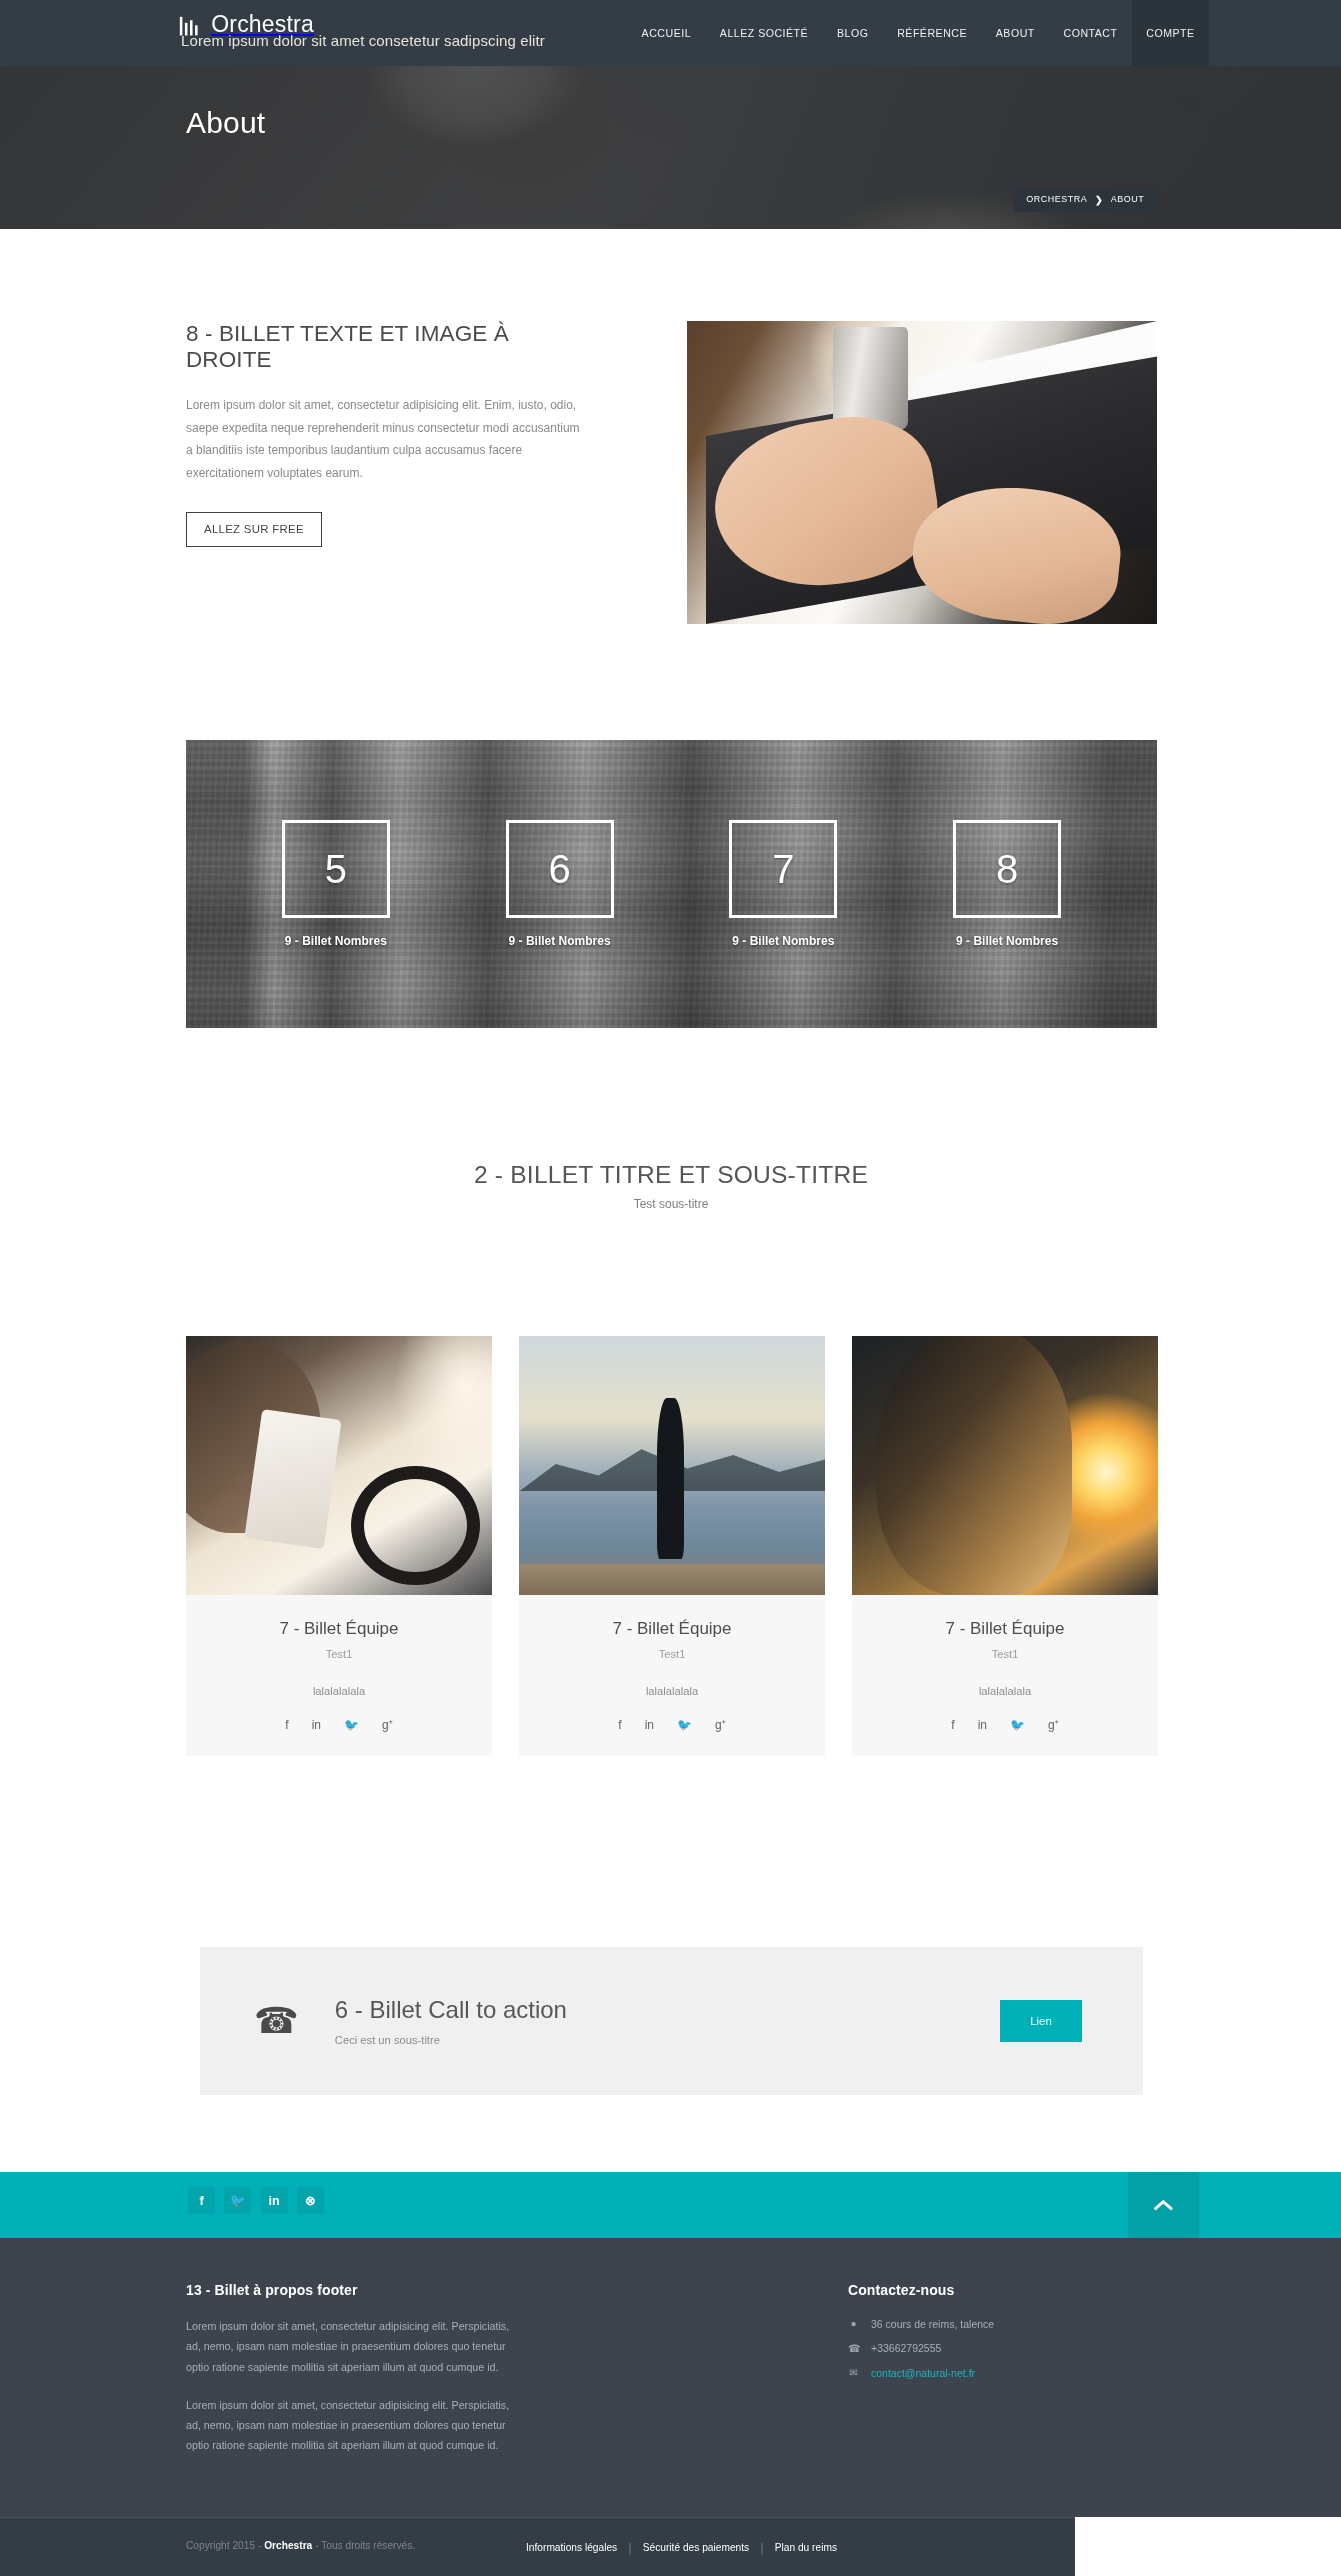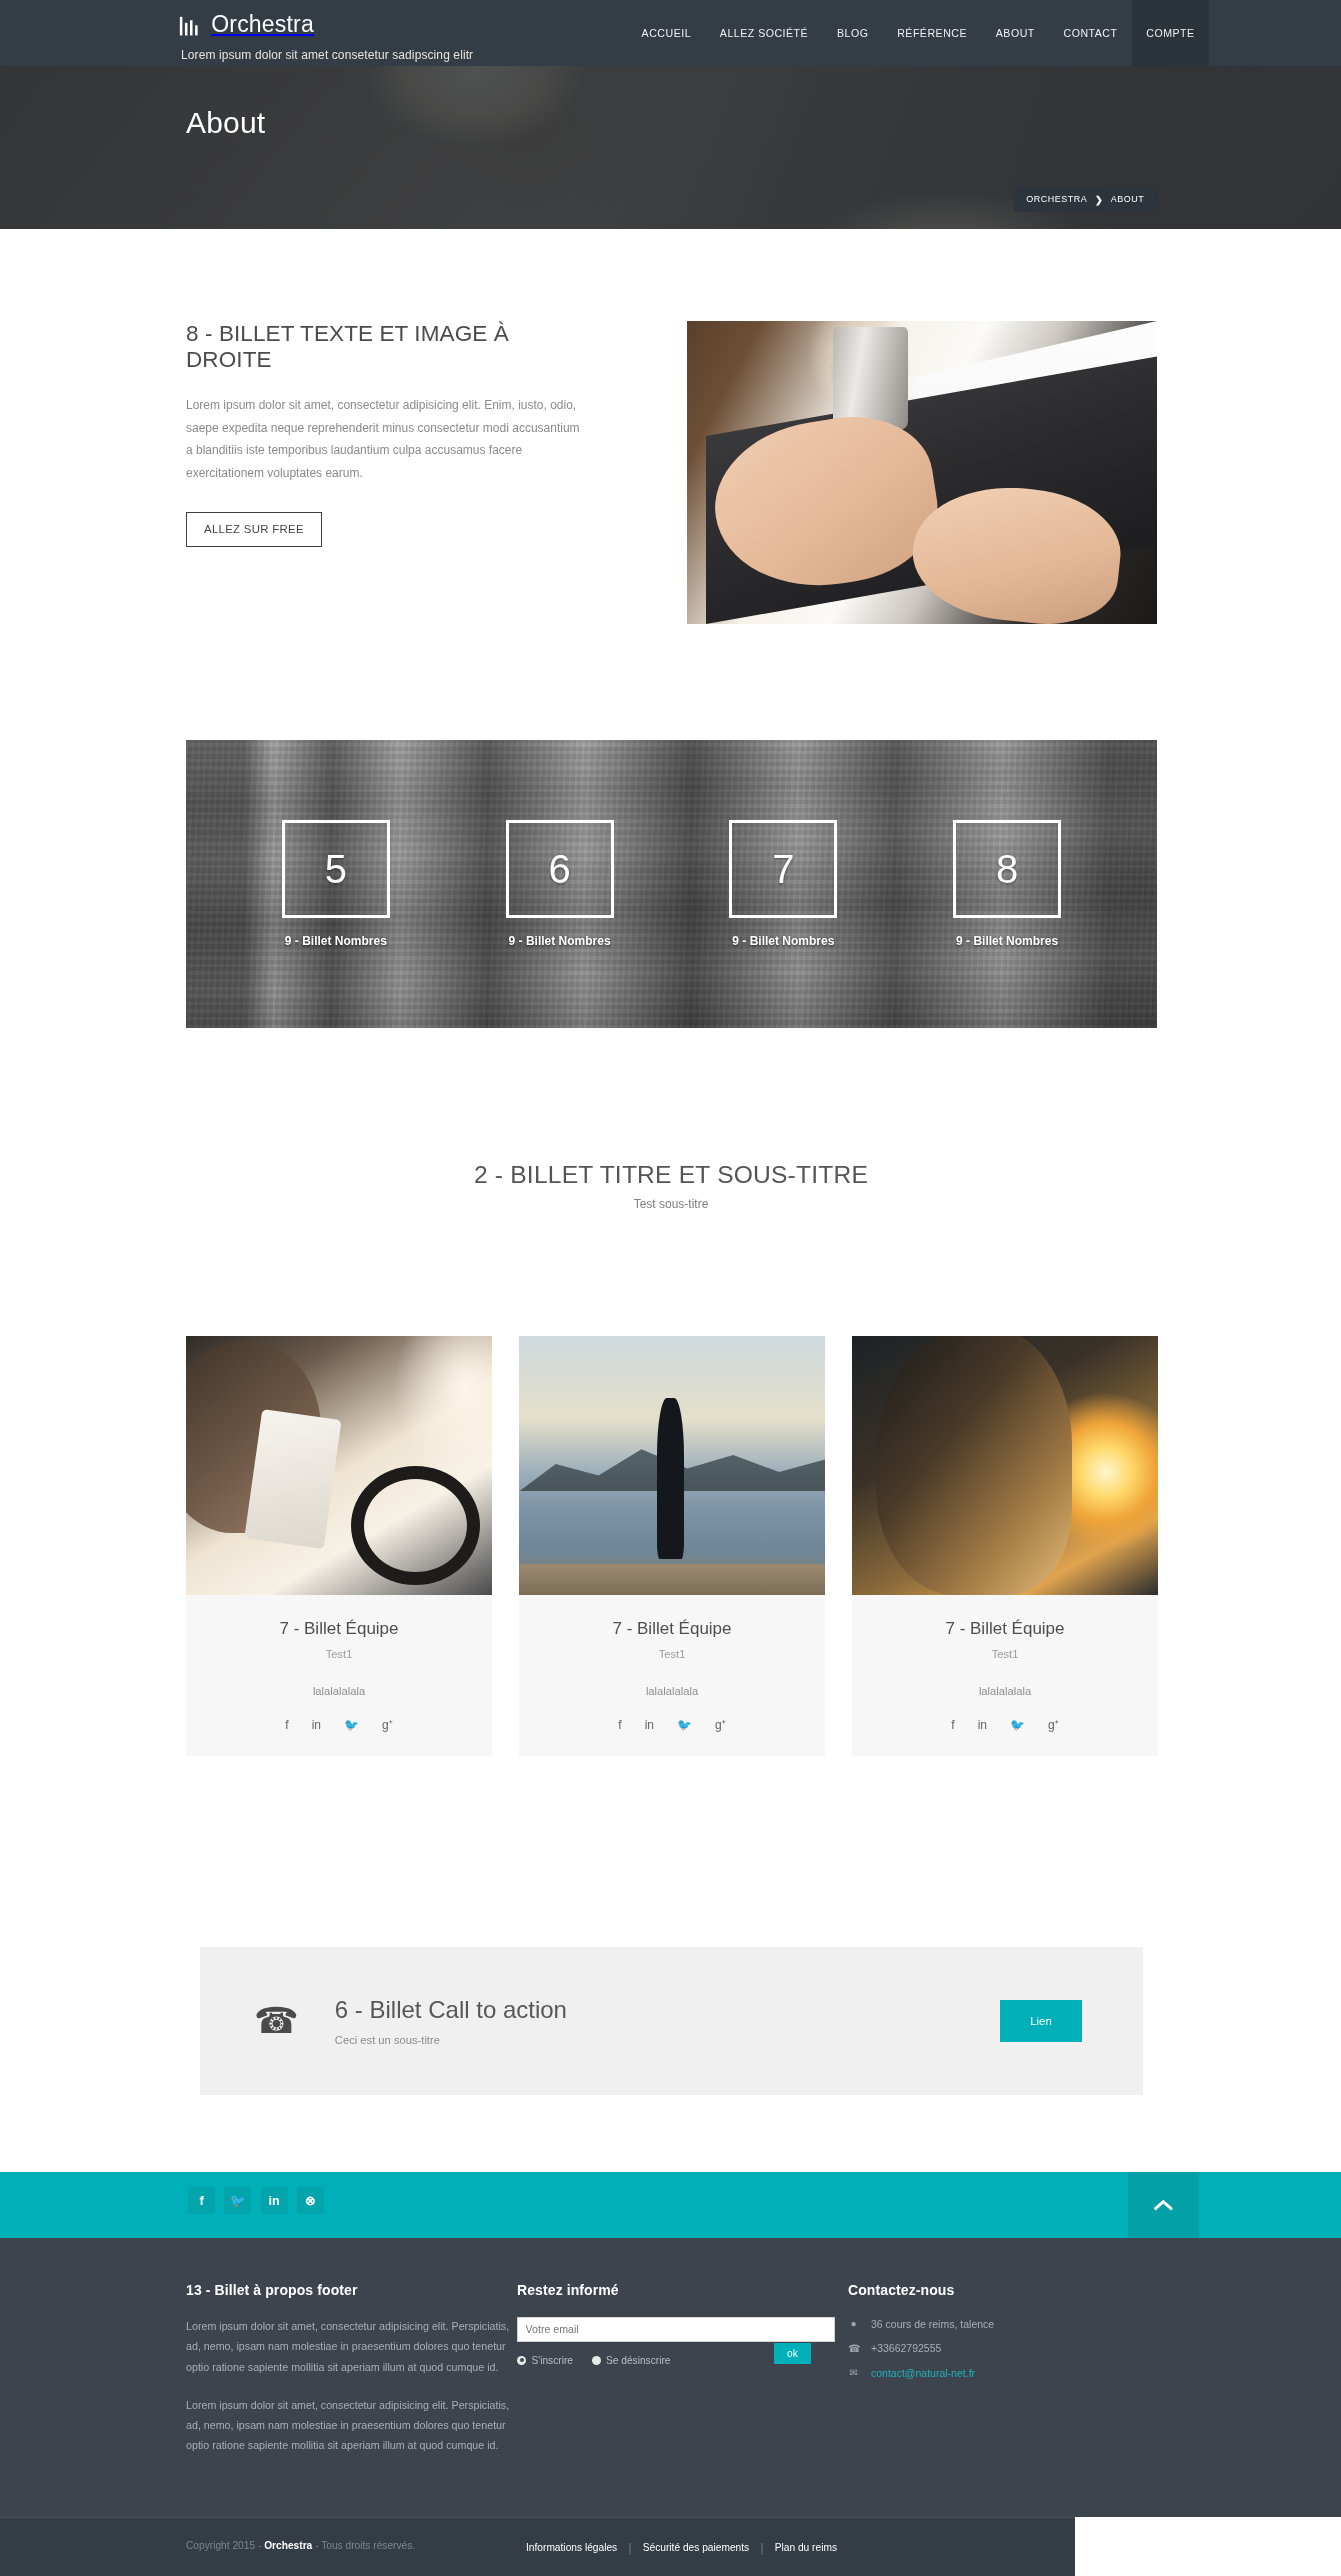--- a/index.html
+++ b/index.html
@@ -27,22 +27,22 @@
   }
   .brand-icon {
     display: inline-block; width: 22px; height: 20.3px;
     position: relative; top: 1.7px;
   }
   .brand-name {
     color: #fdfdfd; font-size: 23px; font-weight: 400;
     letter-spacing: 0.2px; line-height: 25.4px;
   }
   .brand-tag {
-    position: absolute; left: 181px; top: 48px;
-    color: #f5f0e6; font-size: 12px; letter-spacing: 0.1px;
+    position: absolute; left: 181px; top: 32px;
+    color: #f5f0e6; font-size: 15px; letter-spacing: 0.1px;
     opacity: .93;
   }
   .mainnav {
     position: absolute; right: 133px; top: 0; height: 66px;
     display: flex; align-items: stretch;
   }
   .mainnav a {
     display: flex; align-items: center; padding: 0 14.4px;
     color: #f1f1f1; font-size: 10.6px; letter-spacing: 0.5px;
     text-decoration: none; font-weight: 400; height: 66px;
@@ -475,35 +475,20 @@
 </section>
 
 <footer class="footer">
 
   <div class="f-col c1">
     <div class="f-h">13 - Billet à propos footer</div>
     <p class="f-p">Lorem ipsum dolor sit amet, consectetur adipisicing elit. Perspiciatis, ad, nemo, ipsam nam molestiae in praesentium dolores quo tenetur optio ratione sapiente mollitia sit aperiam illum at quod cumque id.</p>
     <p class="f-p">Lorem ipsum dolor sit amet, consectetur adipisicing elit. Perspiciatis, ad, nemo, ipsam nam molestiae in praesentium dolores quo tenetur optio ratione sapiente mollitia sit aperiam illum at quod cumque id.</p>
   </div>
 
-  <div class="f-col c2">
-    <div class="f-h">Restez informé</div>
-    <input class="f-email" type="text" placeholder="Votre email" style="">
-    <div class="f-radios">
-      <label>
-        <span class="rdot on"></span>
-        <span>S'inscrire</span>
-      </label>
-      <label>
-        <span class="rdot"></span>
-        <span>Se désinscrire</span>
-      </label>
-    </div>
-    <button class="f-ok">ok</button>
-  </div>
 
   <div class="f-col c3">
     <div class="f-h">Contactez-nous</div>
     <div class="f-contact">
       <div class="f-line">
         <span class="fi">●</span>
         <span>36 cours de reims, talence</span>
       </div>
       <div class="f-line">
         <span class="fi">☎</span>

